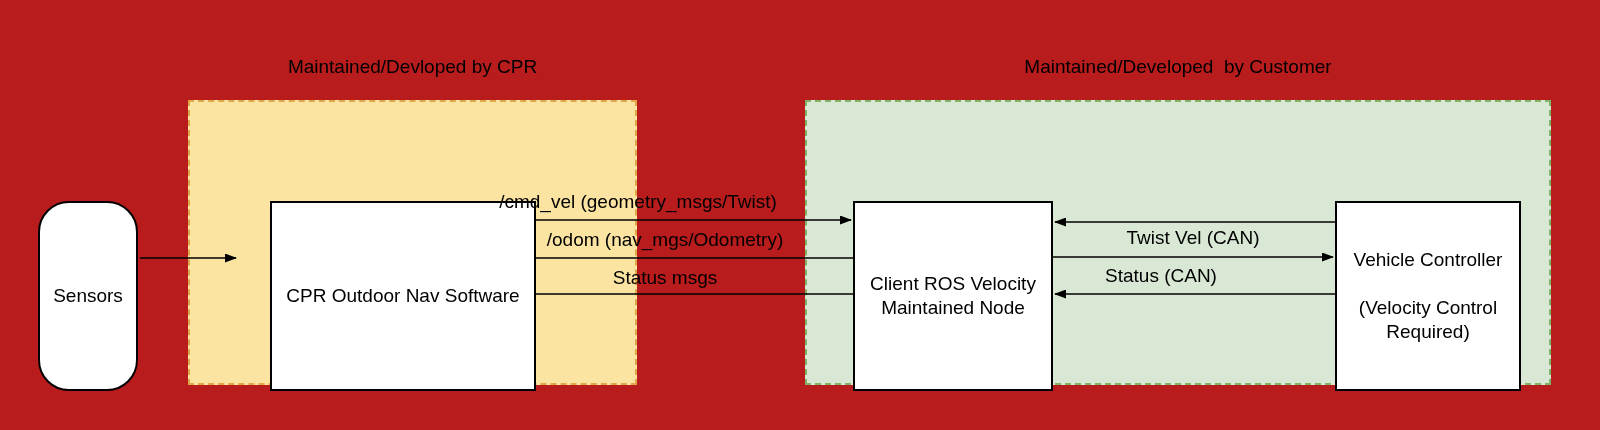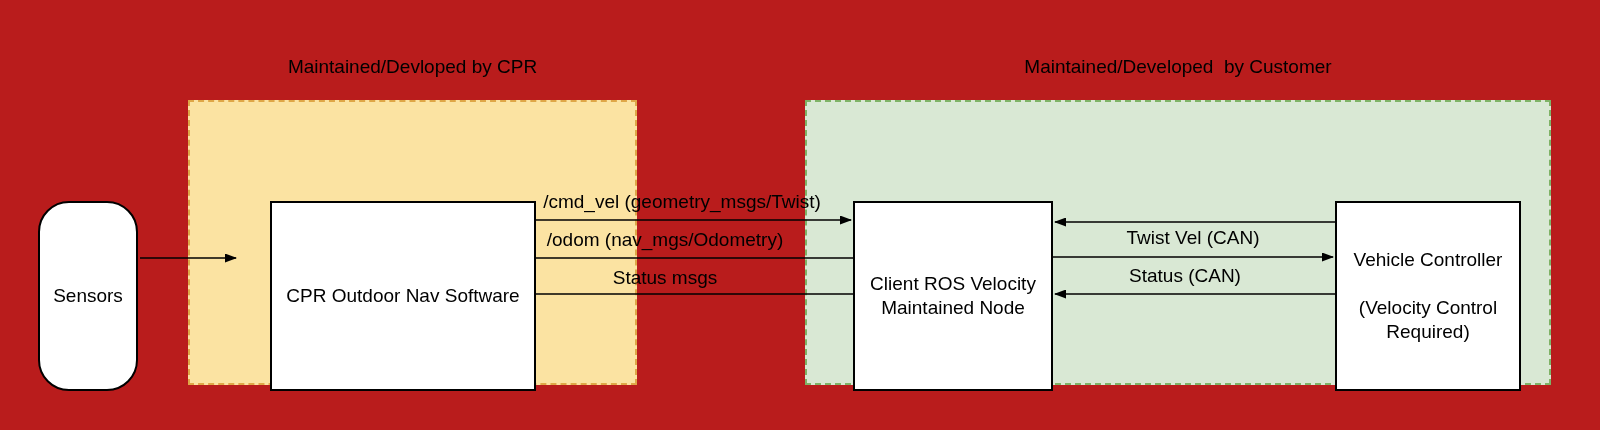--- a/index.html
+++ b/index.html
@@ -86,26 +86,26 @@
 
   .edge-label {
     position: absolute;
     transform: translateX(-50%);
     font-size: 19px;
     line-height: 19px;
     white-space: nowrap;
     text-align: center;
     z-index: 3;
   }
-  .lbl-cmd-vel     { left: 682px;  top: 192px; }
+  .lbl-cmd-vel     { left: 638px;  top: 192px; }
   .lbl-odom        { left: 665px;  top: 230px; }
   .lbl-status-msgs { left: 665px;  top: 268px; }
   .lbl-wheel-odom  { left: 1193px; top: 192px; }
   .lbl-wheel-vel   { left: 1193px; top: 228px; }
-  .lbl-status-can  { left: 1185px; top: 266px; }
+  .lbl-status-can  { left: 1161px; top: 266px; }
 </style>
 </head>
 <body>
 
 <div class="canvas">
 
   <div class="region region-cpr"></div>
   <div class="region region-customer"></div>
 
   <div class="region-title title-cpr">Maintained/Devloped by CPR</div>

